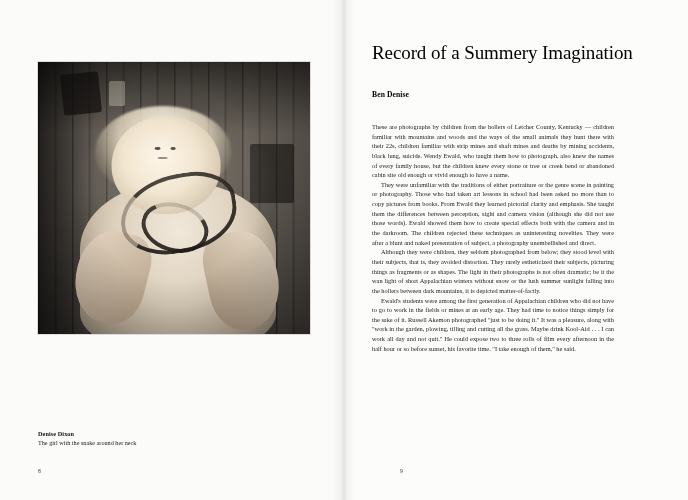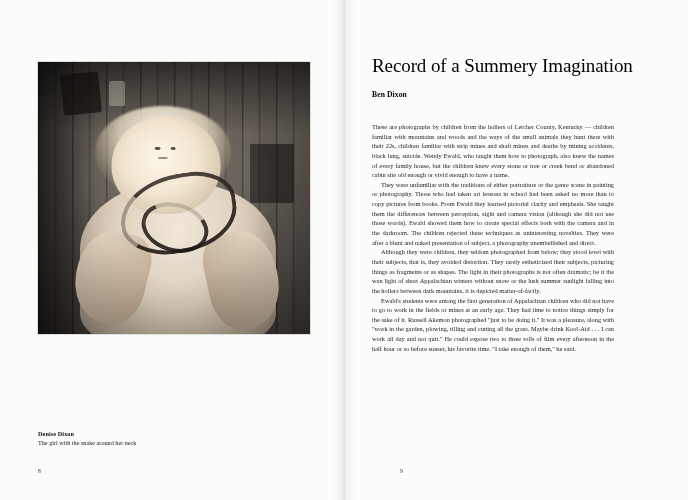--- a/index.html
+++ b/index.html
@@ -254,21 +254,21 @@
   
   .right-inner {
     position: absolute;
     left: 28px;
     top: 0;
     width: 268px;
     height: 500px;
   }
   .article-title {
     position: absolute;
-    top: 56px;
+    top: 43px;
     left: 0;
     width: 268px;
     font-size: 19px;
     line-height: 1.08;
     font-weight: normal;
     letter-spacing: -0.1px;
     margin: 0;
     color: #000;
   }
   .byline {
@@ -338,21 +338,21 @@
     </div>
 
     <div class="folio folio-left">8</div>
   </div>
 
   <div class="page page-right">
     <div class="right-inner">
 
       <h1 class="article-title">Record of a Summery Imagination</h1>
 
-      <div class="byline">Ben Dixon</div>
+      <div class="byline">Ben Denise</div>
 
       <div class="body">
         <p>These are photographs by children from the hollers of Letcher County, Kentucky — children familiar with mountains and woods and the ways of the small animals they hunt there with their 22s, children familiar with strip mines and shaft mines and deaths by mining accidents, black lung, suicide. Wendy Ewald, who taught them how to photograph, also knew the names of every family house, but the children knew every stone or tree or creek bend or abandoned cabin site old enough or vivid enough to have a name.</p>
         <p>They were unfamiliar with the traditions of either portraiture or the genre scene in painting or photography. Those who had taken art lessons in school had been asked no more than to copy pictures from books. From Ewald they learned pictorial clarity and emphasis. She taught them the differences between perception, sight and camera vision (although she did not use those words). Ewald showed them how to create special effects both with the camera and in the darkroom. The children rejected these techniques as uninteresting novelties. They were after a blunt and naked presentation of subject, a photography unembellished and direct.</p>
         <p>Although they were children, they seldom photographed from below; they stood level with their subjects, that is, they avoided distortion. They rarely estheticized their subjects, picturing things as fragments or as shapes. The light in their photographs is not often dramatic; be it the wan light of short Appalachian winters without snow or the lush summer sunlight falling into the hollers between dark mountains, it is depicted matter-of-factly.</p>
         <p>Ewald's students were among the first generation of Appalachian children who did not have to go to work in the fields or mines at an early age. They had time to notice things simply for the sake of it. Russell Akemon photographed "just to be doing it." It was a pleasure, along with "work in the garden, plowing, tilling and cutting all the grass. Maybe drink Kool-Aid . . . I can work all day and not quit." He could expose two to three rolls of film every afternoon in the half hour or so before sunset, his favorite time. "I take enough of them," he said.</p>
       </div>
 
       <div class="folio folio-right">9</div>
     </div>

